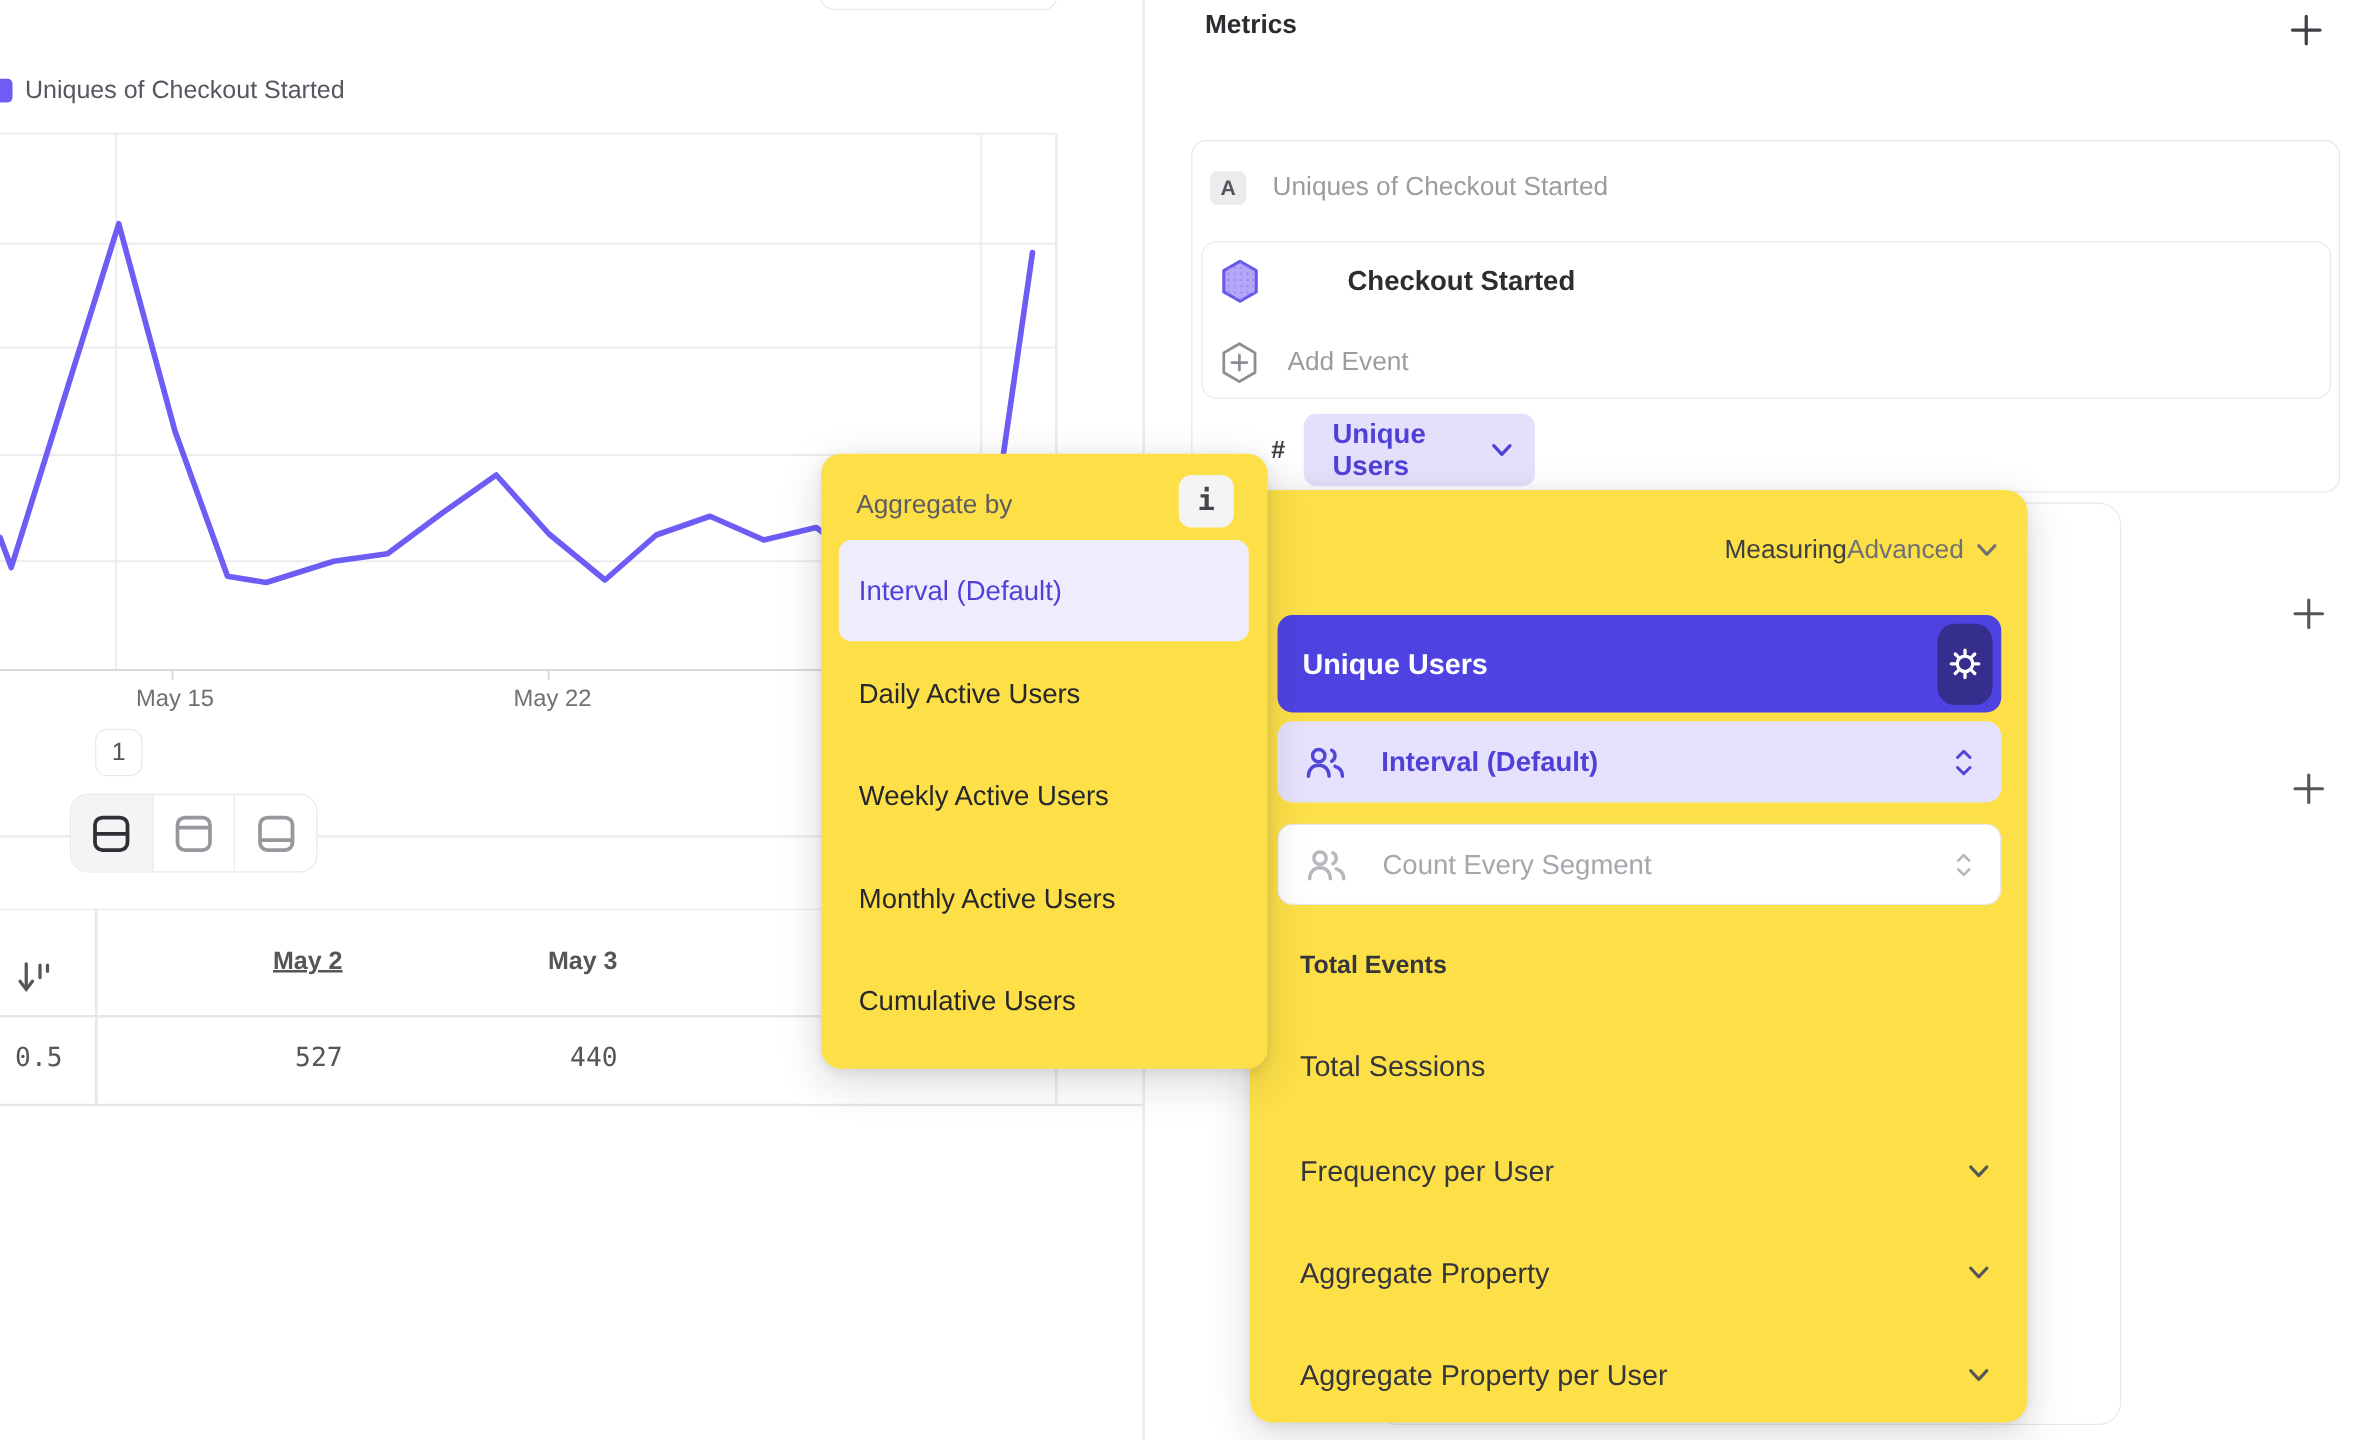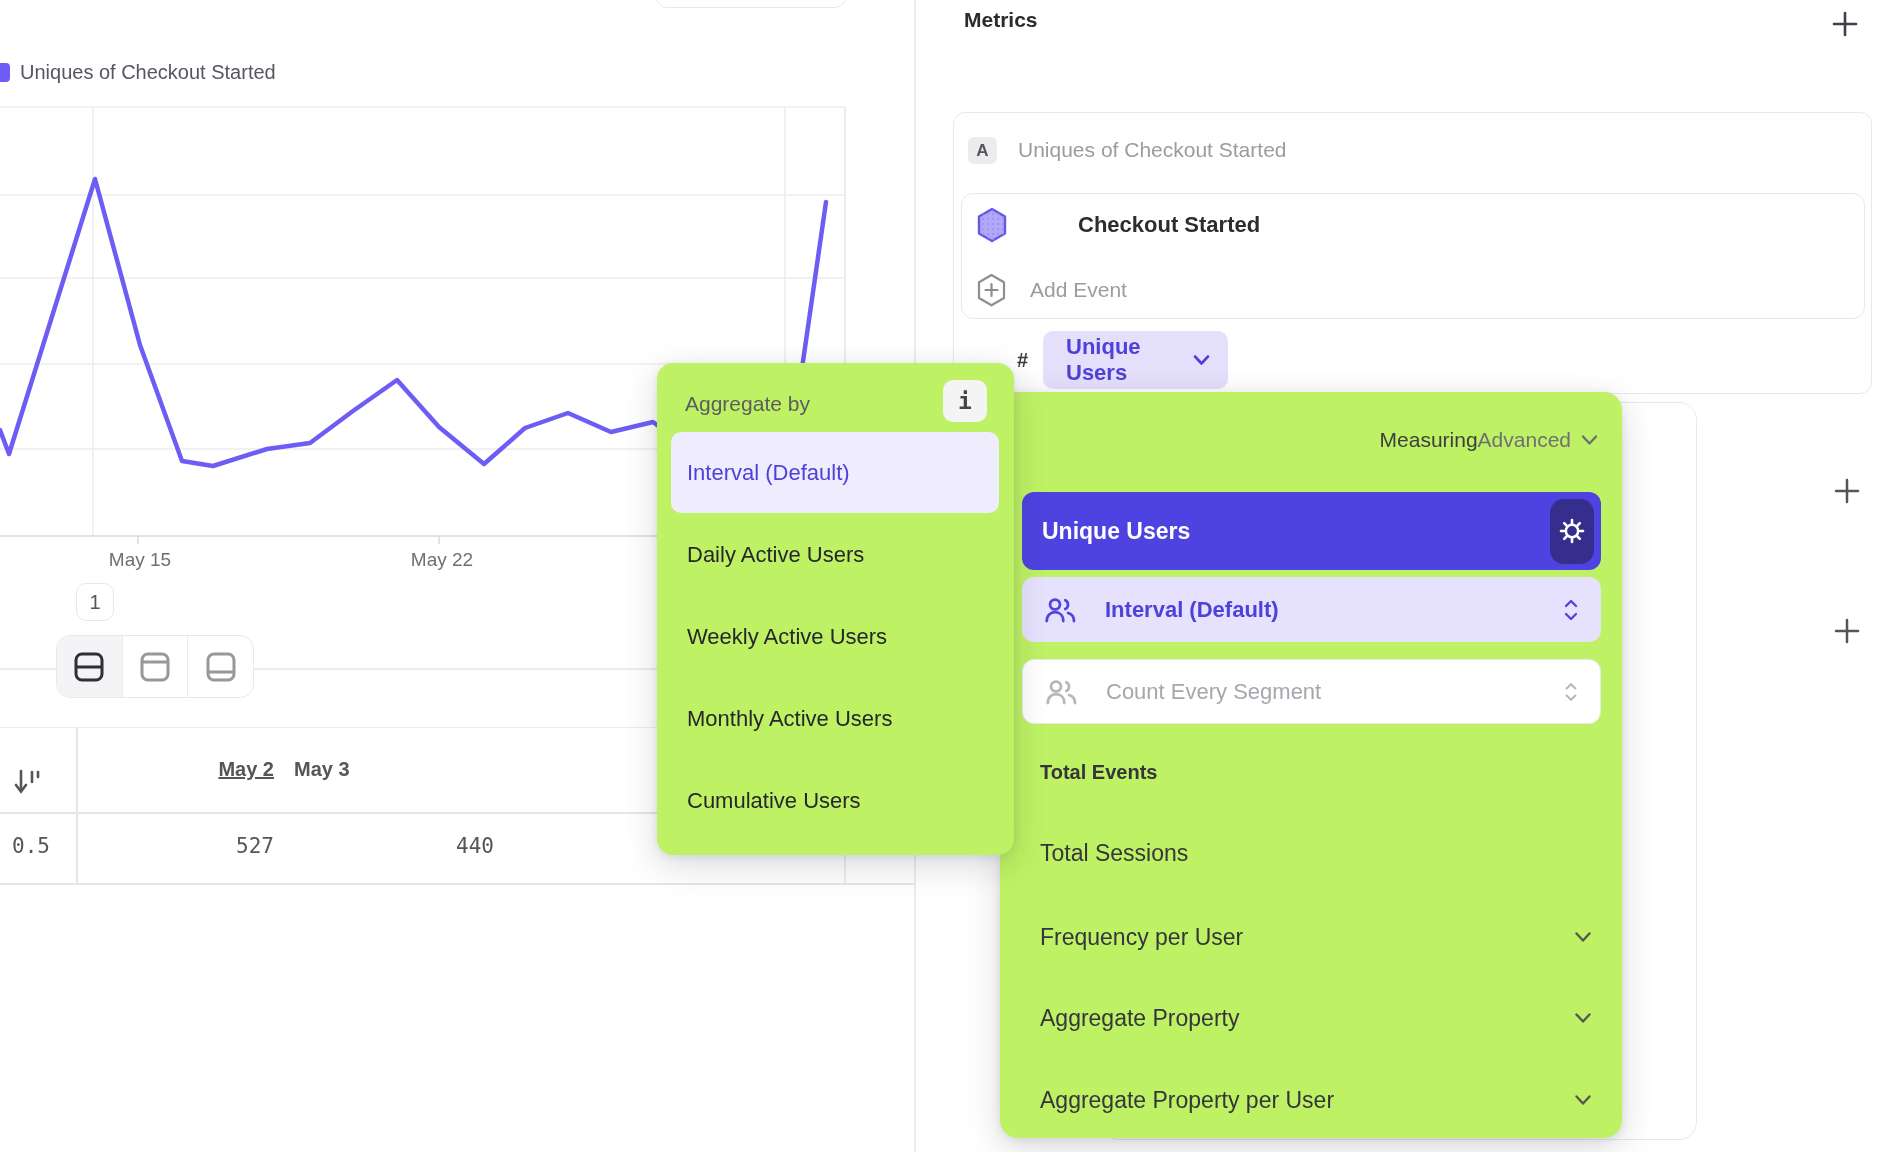--- a/index.html
+++ b/index.html
@@ -8,21 +8,21 @@
     --c-border:#E9E9EC; --c-grid:#ECECEE;
   }
   *{margin:0;padding:0;box-sizing:border-box;}
   html,body{background:#fff;}
   body{font-family:"Liberation Sans","DejaVu Sans",sans-serif;color:#2c2c31;}
   .stage{position:relative;width:1898px;height:1152px;background:#fff;overflow:hidden;}
   .abs{position:absolute;}
   .mono{font-family:"DejaVu Sans Mono","Liberation Mono",monospace;}
   .hairline{background:var(--c-grid);}
   .card{background:#fff;border:1.5px solid var(--c-border);border-radius:12px;}
-  .popover{position:absolute;background:#bef264;border-radius:16px;
+  .popover{position:absolute;background:#fde047;border-radius:16px;
     box-shadow:0 10px 34px rgba(25,25,46,.16),0 2px 8px rgba(25,25,46,.08);}
   .row-center{display:flex;align-items:center;}
   svg{display:block;}
 </style>
 </head>
 <body>
 
 <div class="stage">
 
   <div class="abs" style="left:0;top:0;width:914px;height:1152px;">
@@ -90,21 +90,21 @@
     <svg class="abs" width="34" height="34" viewBox="0 0 34 34" style="left:12px;top:765px;">
       <g stroke="#55555a" stroke-width="2.6" stroke-linecap="round" fill="none">
         <line x1="9" y1="6" x2="9" y2="26"></line>
         <polyline points="4,20 9,26.5 14,20"></polyline>
         <line x1="20" y1="7" x2="20" y2="17"></line>
         <line x1="26" y1="7" x2="26" y2="12"></line>
       </g>
     </svg>
 
     <div class="abs" style="left:74px;top:758px;width:200px;text-align:right;font-size:20px;font-weight:600;color:#55555a;text-decoration:underline;">May 2</div>
-    <div class="abs" style="left:294px;top:758px;width:200px;text-align:left;font-size:20px;font-weight:600;color:#55555a;">May 3</div>
+    <div class="abs" style="left:294px;top:758px;width:200px;text-align:right;font-size:20px;font-weight:600;color:#55555a;">May 3</div>
     <div class="abs" style="left:514px;top:758px;width:200px;text-align:right;font-size:20px;font-weight:600;color:#55555a;">May 4</div>
 
     <div class="abs mono" style="left:-28px;top:834px;width:78px;text-align:right;font-size:21px;color:#55555a;">0.5</div>
     <div class="abs mono" style="left:74px;top:834px;width:200px;text-align:right;font-size:21px;color:#55555a;">527</div>
     <div class="abs mono" style="left:294px;top:834px;width:200px;text-align:right;font-size:21px;color:#55555a;">440</div>
   </div>
 
   <div class="abs hairline" style="left:914px;top:0;width:1.5px;height:1152px;"></div>
 
   <div class="abs" style="left:914px;top:0;width:984px;height:956px;">

